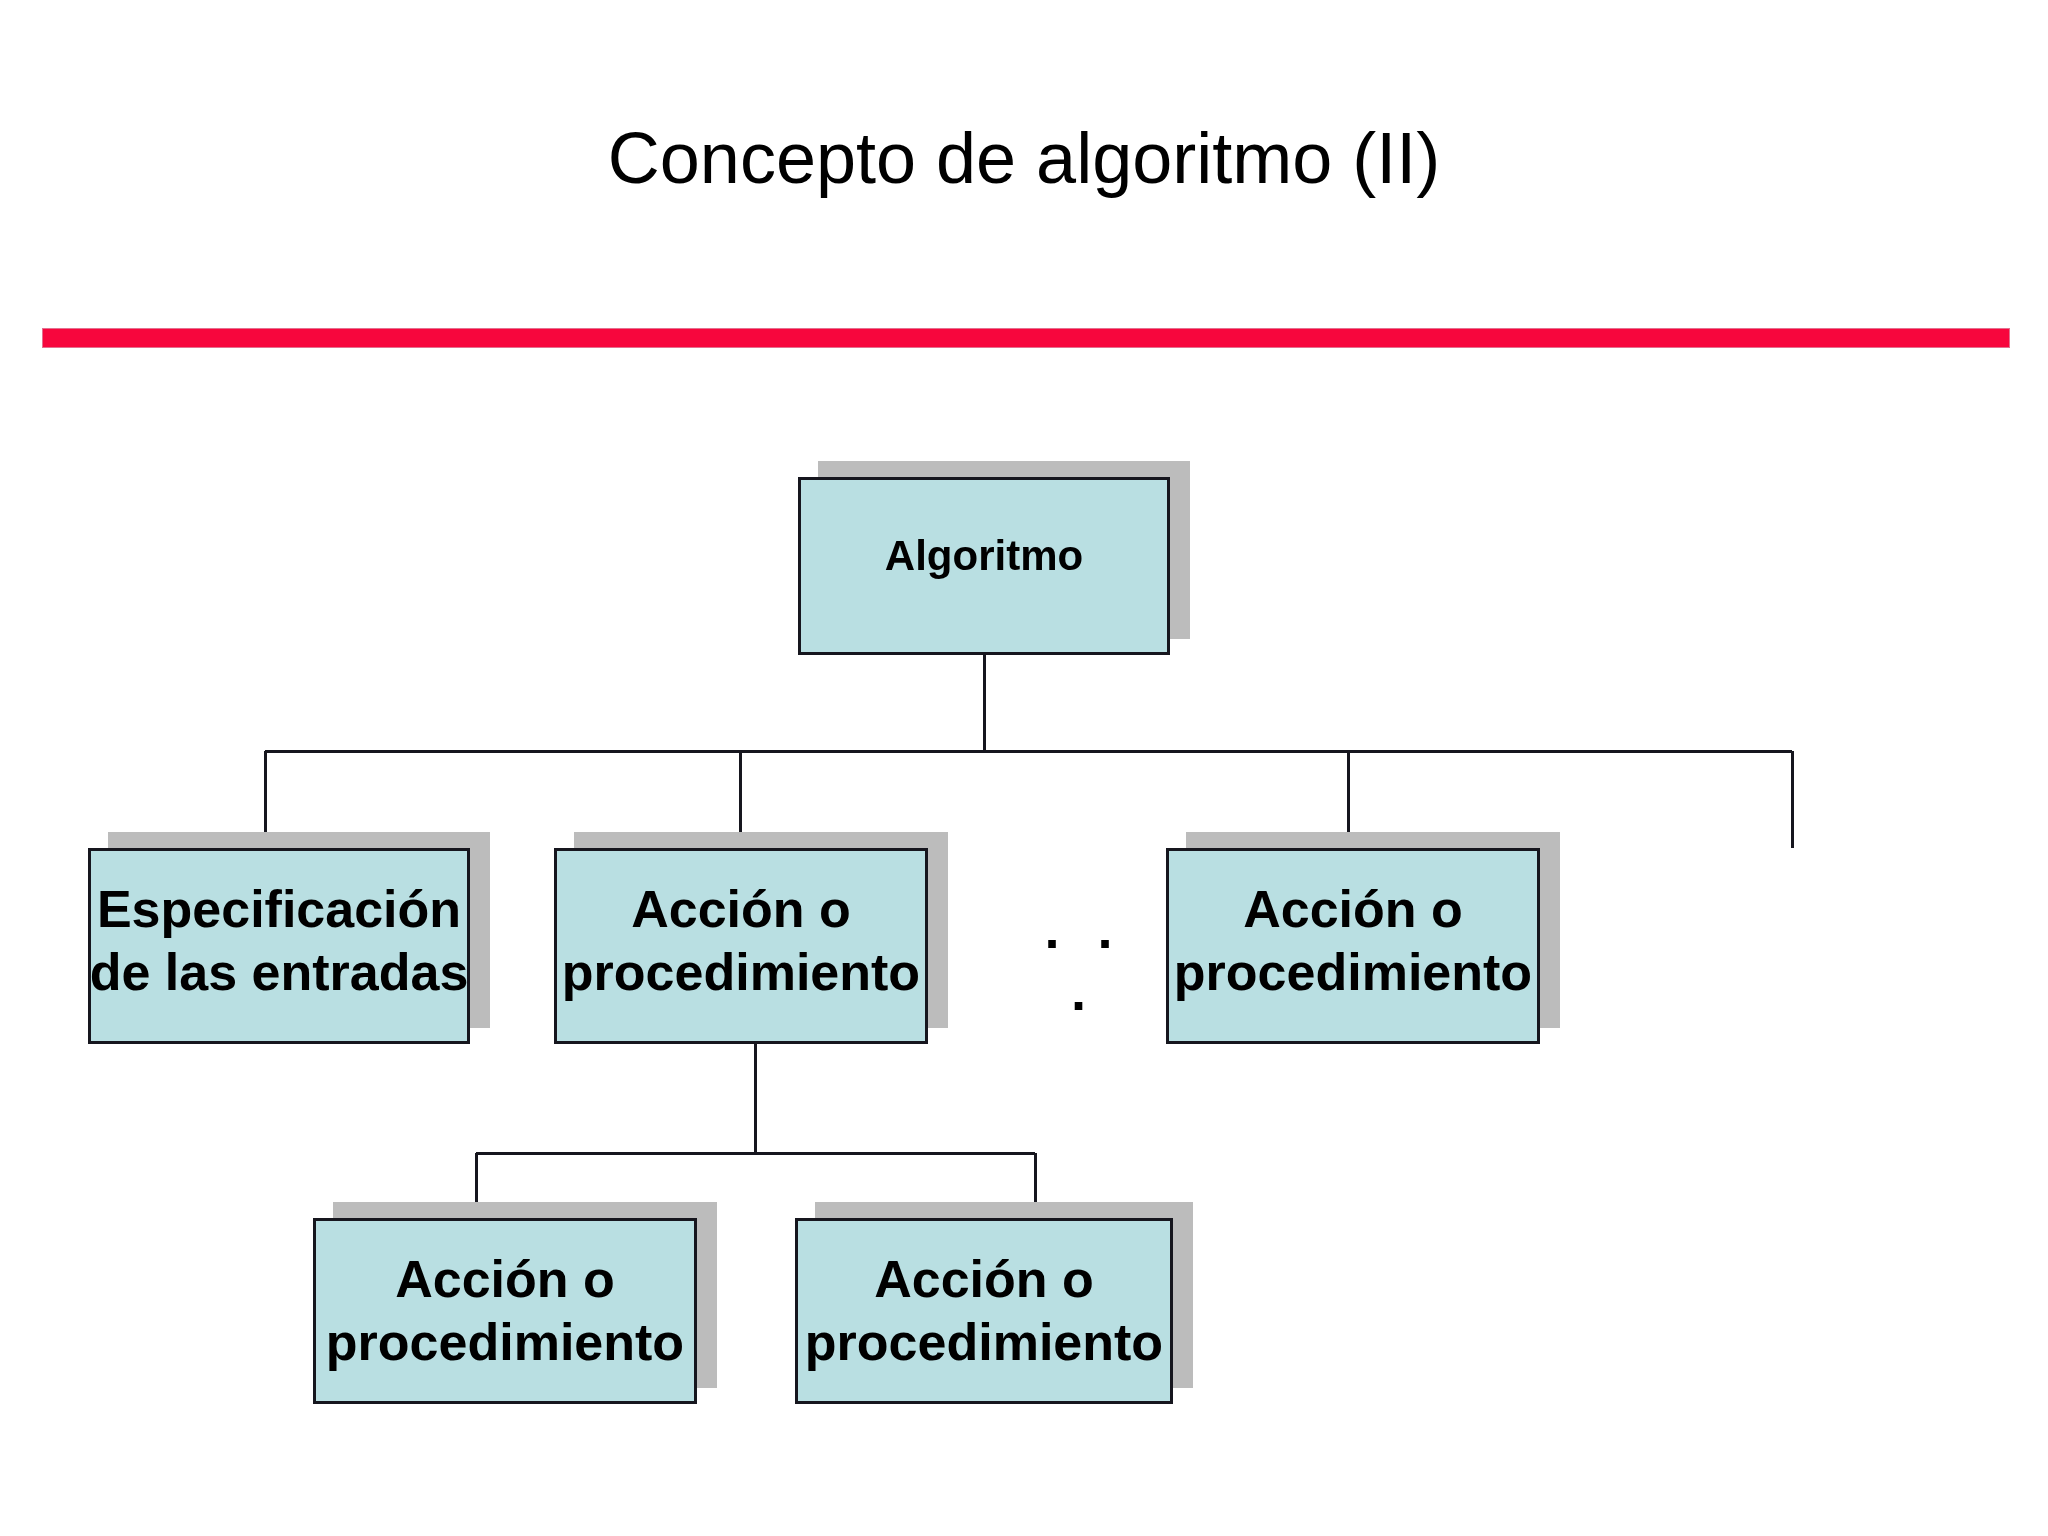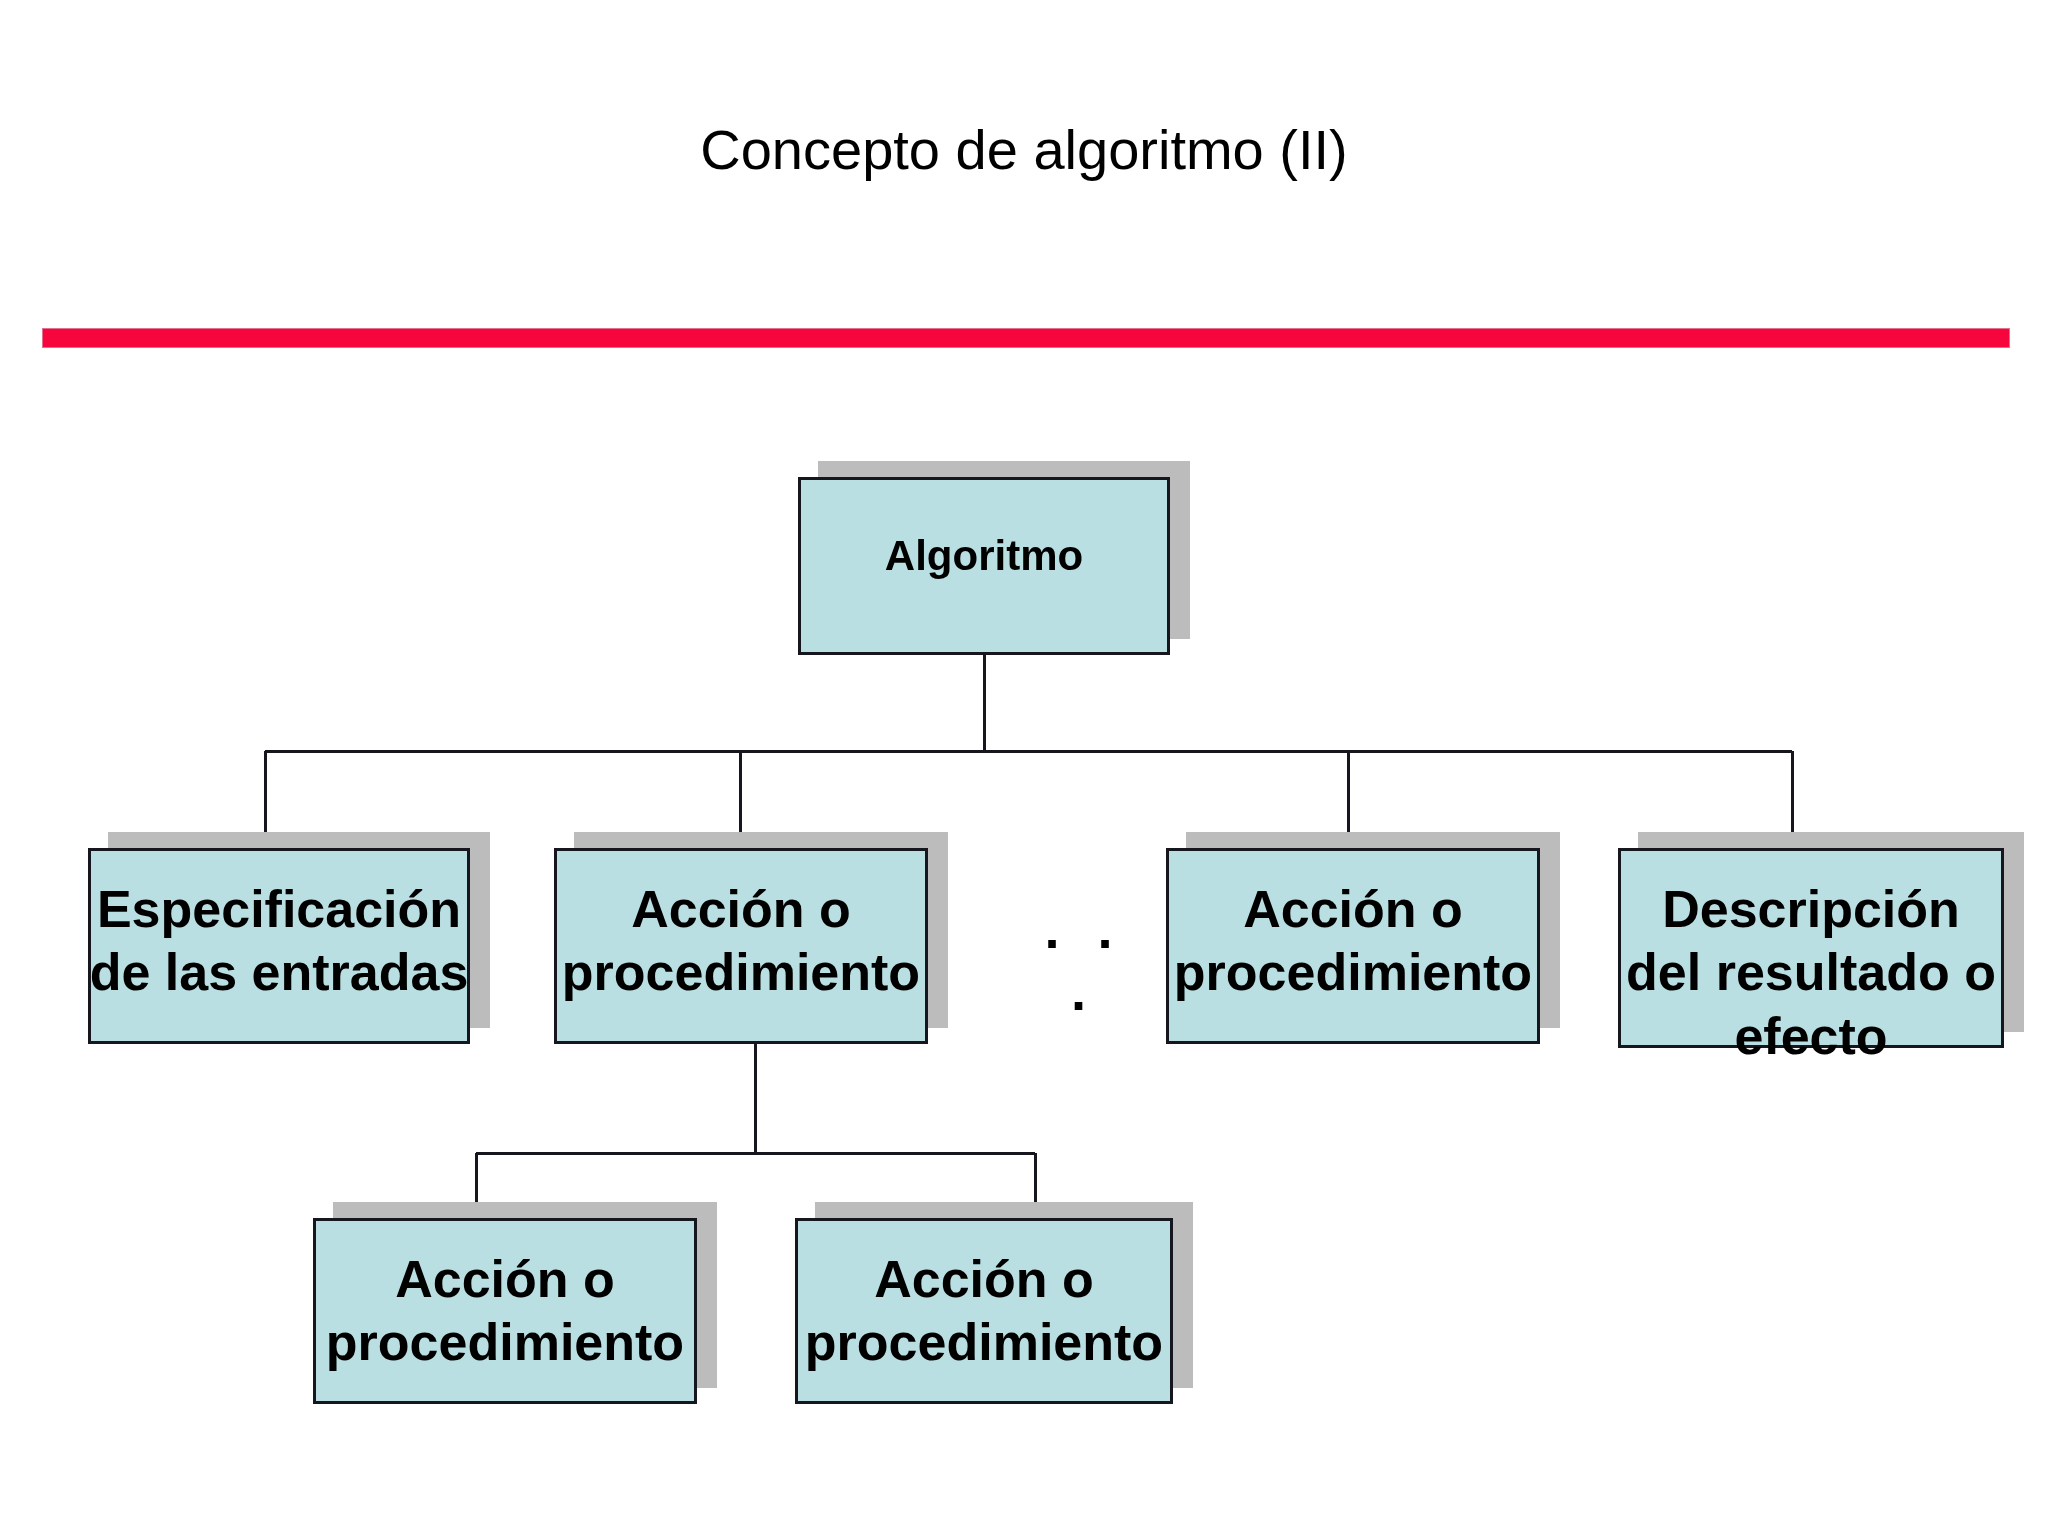--- a/index.html
+++ b/index.html
@@ -17,21 +17,21 @@
   }
 
   
   #slide-title {
     position: absolute;
     left: 0;
     top: 122px;
     width: 2048px;
     text-align: center;
     font-family: "Liberation Sans", sans-serif;
-    font-size: 56px;
+    font-size: 72px;
     font-weight: 400;
     line-height: 1.0;
     color: #000000;
     letter-spacing: 0px;
     white-space: nowrap;
   }
 
   
   #title-rule {
     position: absolute;
@@ -191,27 +191,20 @@
 
     <div id="ellipsis">· · ·</div>
 
     <div class="node" id="node-act2">
       <div class="shadow"></div>
       <div class="face"></div>
       <div class="label">Acción o
 procedimiento</div>
     </div>
 
-    <div class="node" id="node-desc">
-      <div class="shadow"></div>
-      <div class="face"></div>
-      <div class="label">Descripción
-del resultado o
-efecto</div>
-    </div>
 
     <div class="node" id="node-act3">
       <div class="shadow"></div>
       <div class="face"></div>
       <div class="label">Acción o
 procedimiento</div>
     </div>
 
     <div class="node" id="node-act4">
       <div class="shadow"></div>

